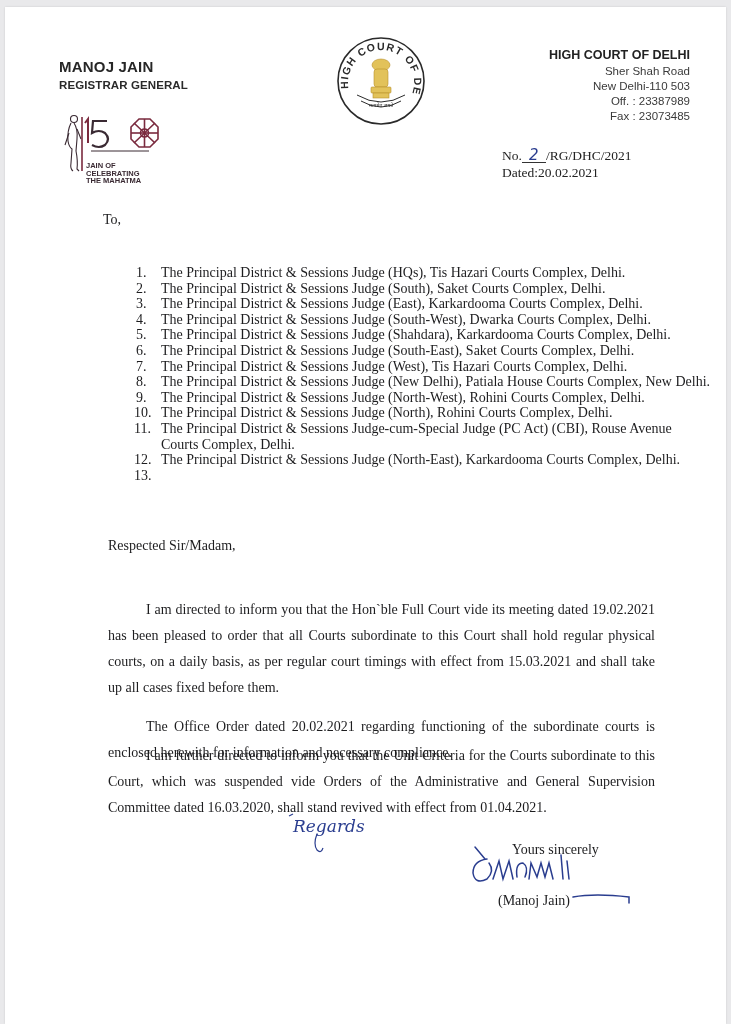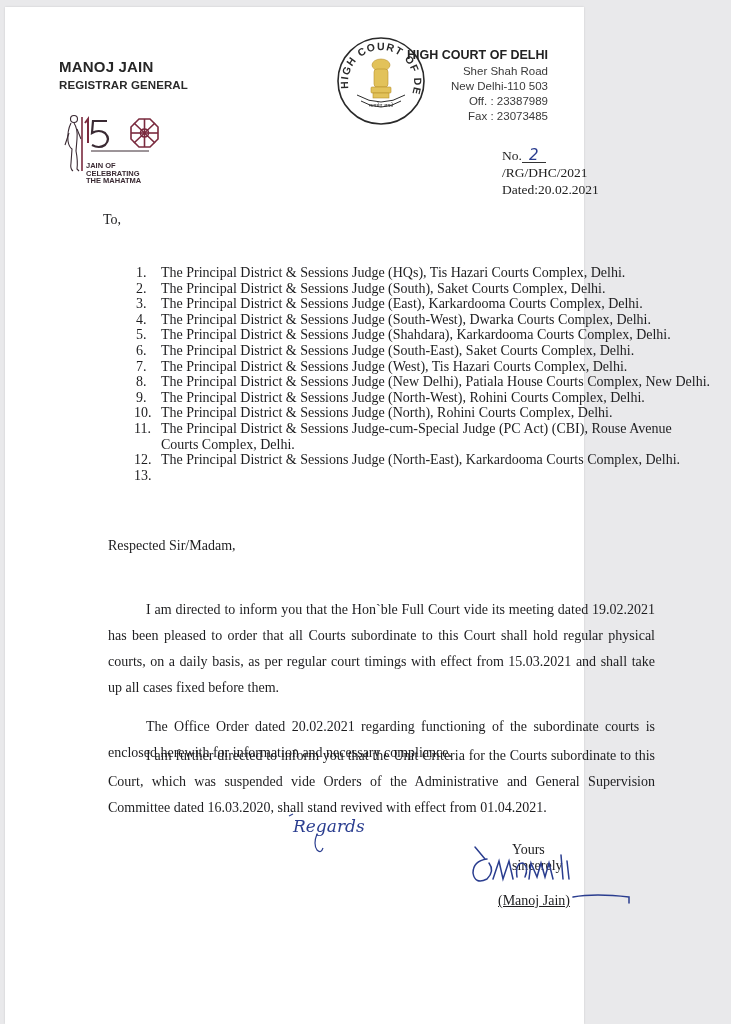--- a/index.html
+++ b/index.html
@@ -4,21 +4,21 @@
 <style>
   html, body { margin: 0; padding: 0; }
   body {
     width: 731px; height: 1024px; overflow: hidden;
     background: #e9e9eb;
     position: relative;
     font-family: "Liberation Serif", serif;
     color: #1d1d1f;
   }
   .sheet {
-    position: absolute; left: 5px; top: 7px; width: 579px; height: 1017px;
+    position: absolute; left: 5px; top: 7px; width: 721px; height: 1017px;
     background: #ffffff;
     box-shadow: 0 0 2px rgba(0,0,0,0.12);
   }
   .abs { position: absolute; }
   .sans { font-family: "Liberation Sans", sans-serif; }
 
   .reg-name { left: 54px; top: 51px; font-size: 15px; font-weight: bold; letter-spacing: 0.2px; color: #262626; }
   .reg-title { left: 54px; top: 72px; font-size: 11.5px; font-weight: bold; color: #2a2a2a; letter-spacing: 0.1px; }
 
   .logo150 { left: 56px; top: 104px; width: 120px; height: 80px; }
@@ -44,21 +44,21 @@
 
   .para { left: 103px; width: 547px; font-size: 14px; line-height: 26px; text-align: justify; }
   .para .ind { display: inline-block; width: 38px; }
   .p1 { top: 590px; }
   .p2 { top: 678px; margin-top: 29px; }
   .p3 { top: 736px; }
 
   .regards { left: 282px; top: 803px; width: 80px; height: 48px; }
   .yours { left: 494px; top: 835px; font-size: 14px; margin-left: 13px; }
   .sign { left: 460px; top: 838px; width: 170px; height: 62px; }
-  .signee { left: 493px; top: 886px; font-size: 14px; text-decoration: underline; }
+  .signee { left: 493px; top: 886px; font-size: 14px; }
 </style>
 </head>
 <body>
 
 <div class="sheet">
 
   <div class="abs reg-name sans">MANOJ JAIN</div>
   <div class="abs reg-title sans">REGISTRAR GENERAL</div>
 
   <svg class="abs logo150" viewBox="0 0 120 80">

